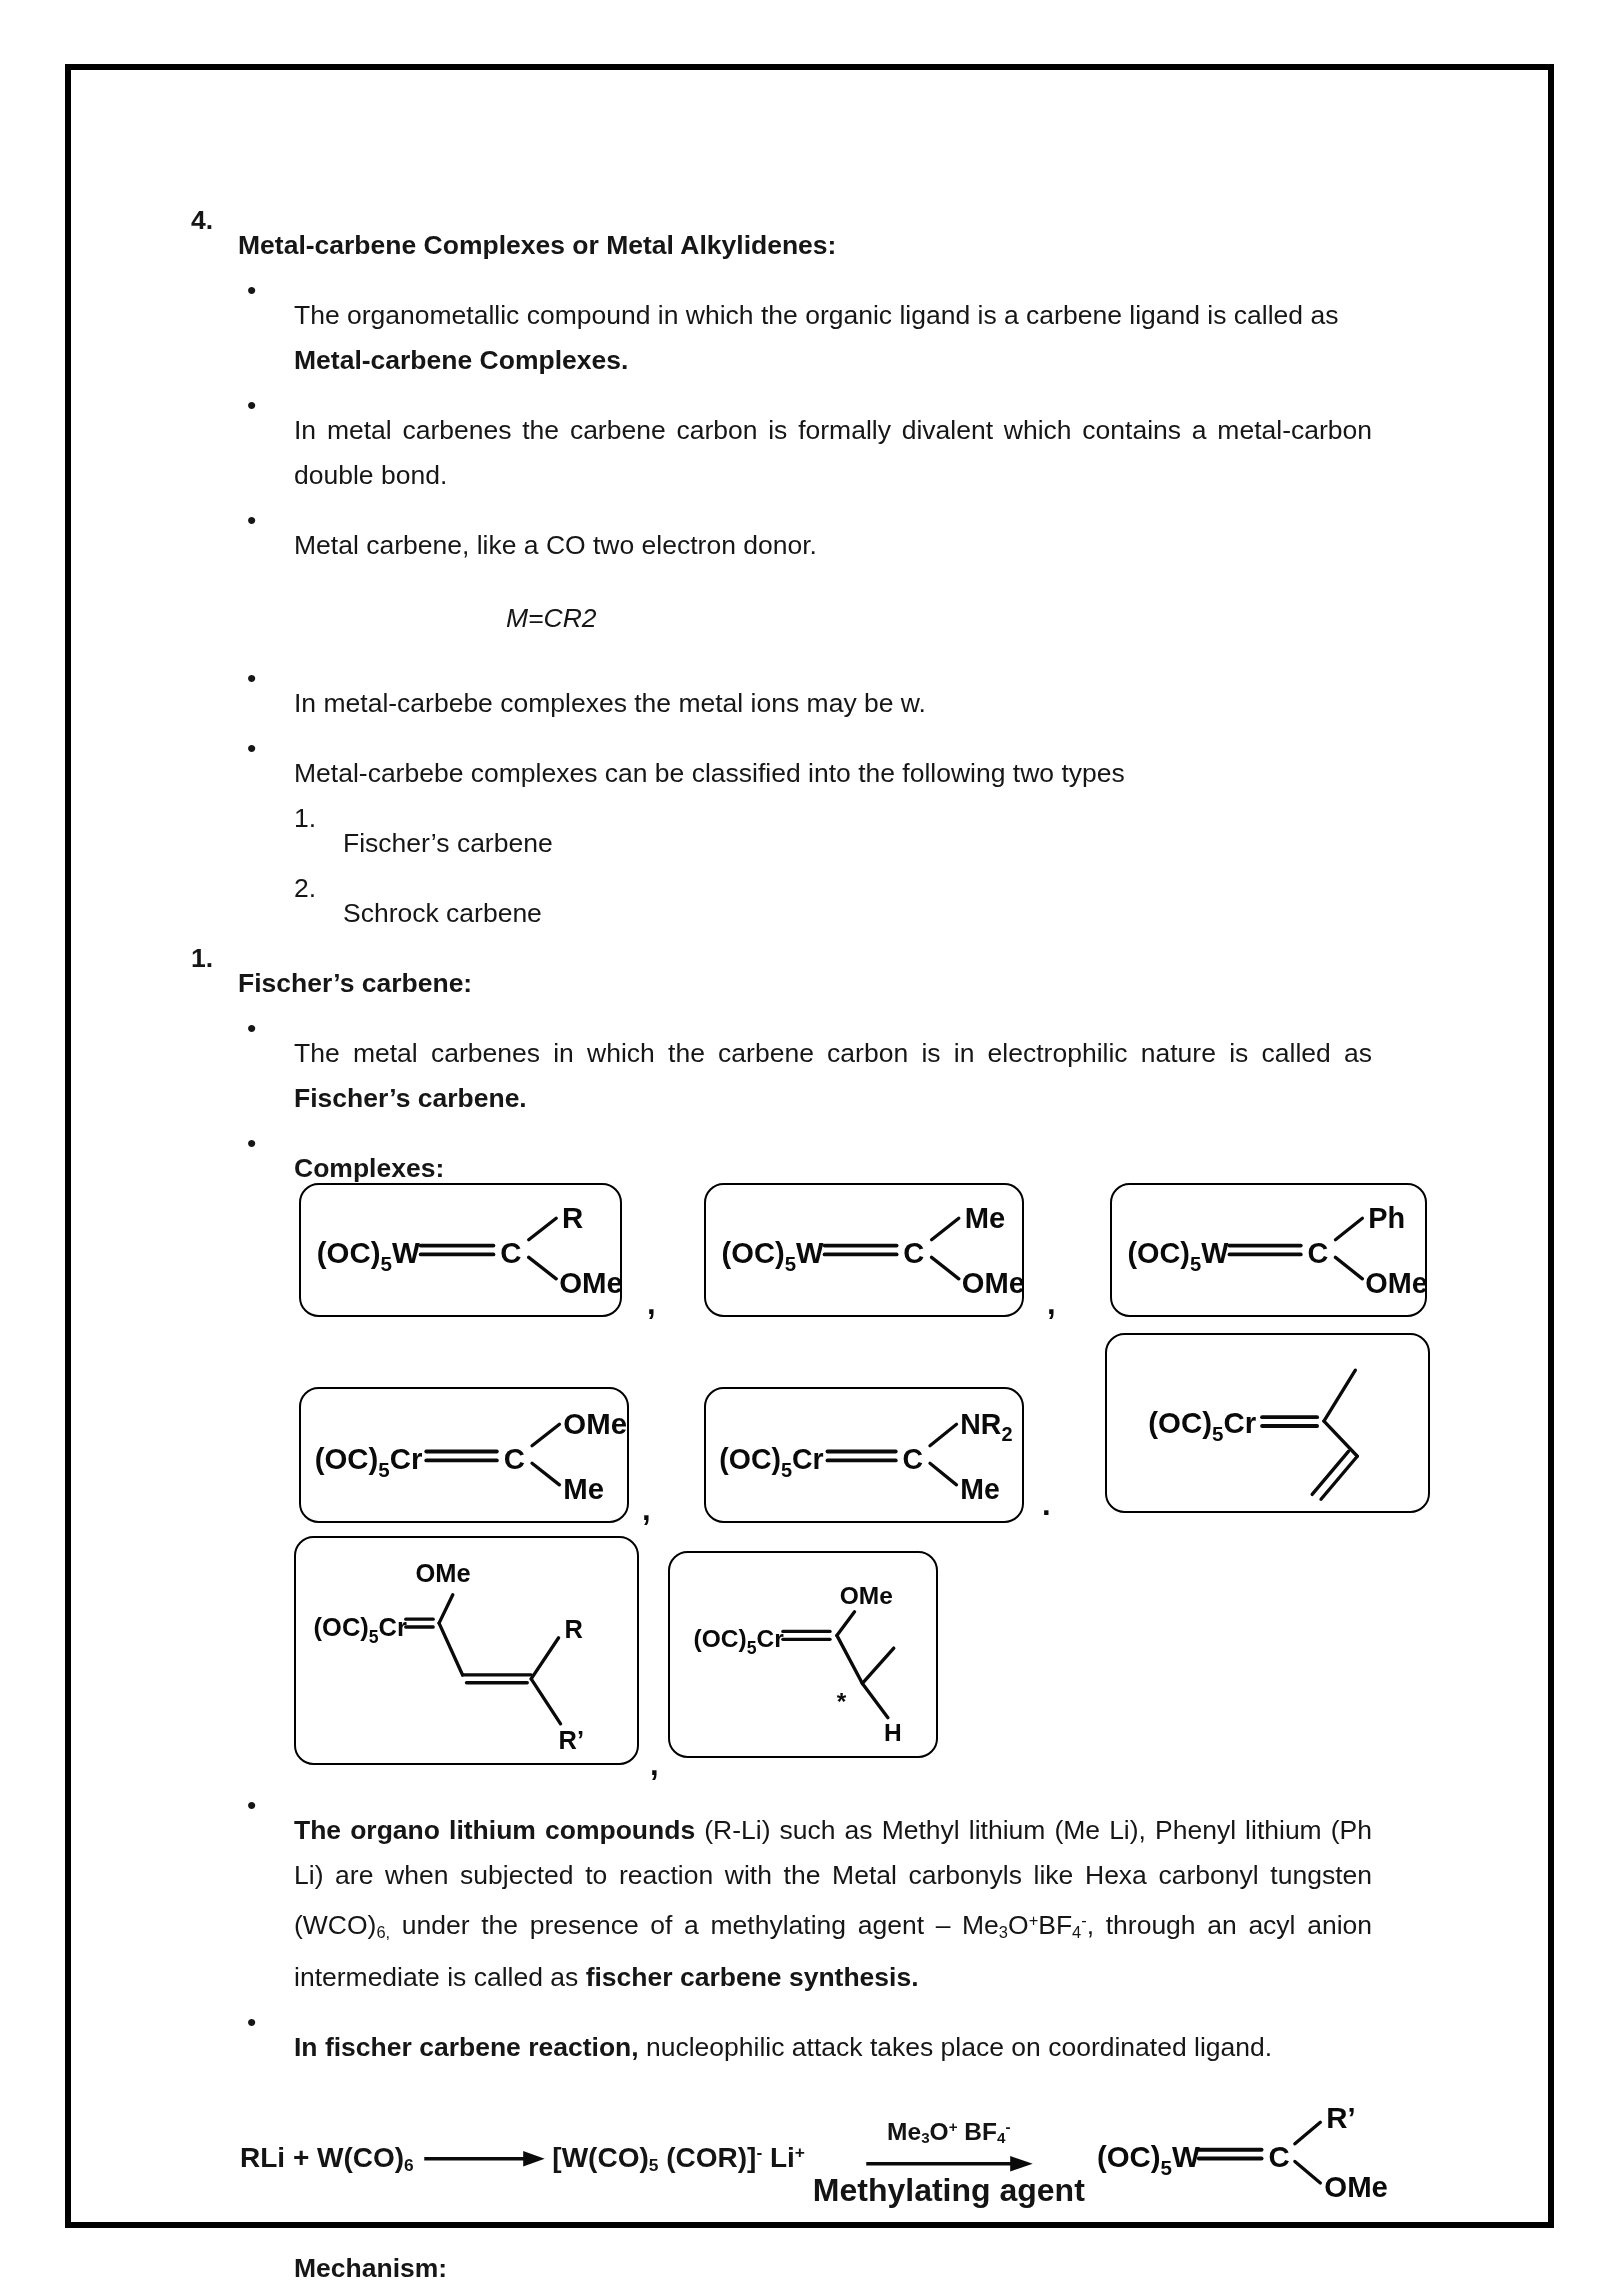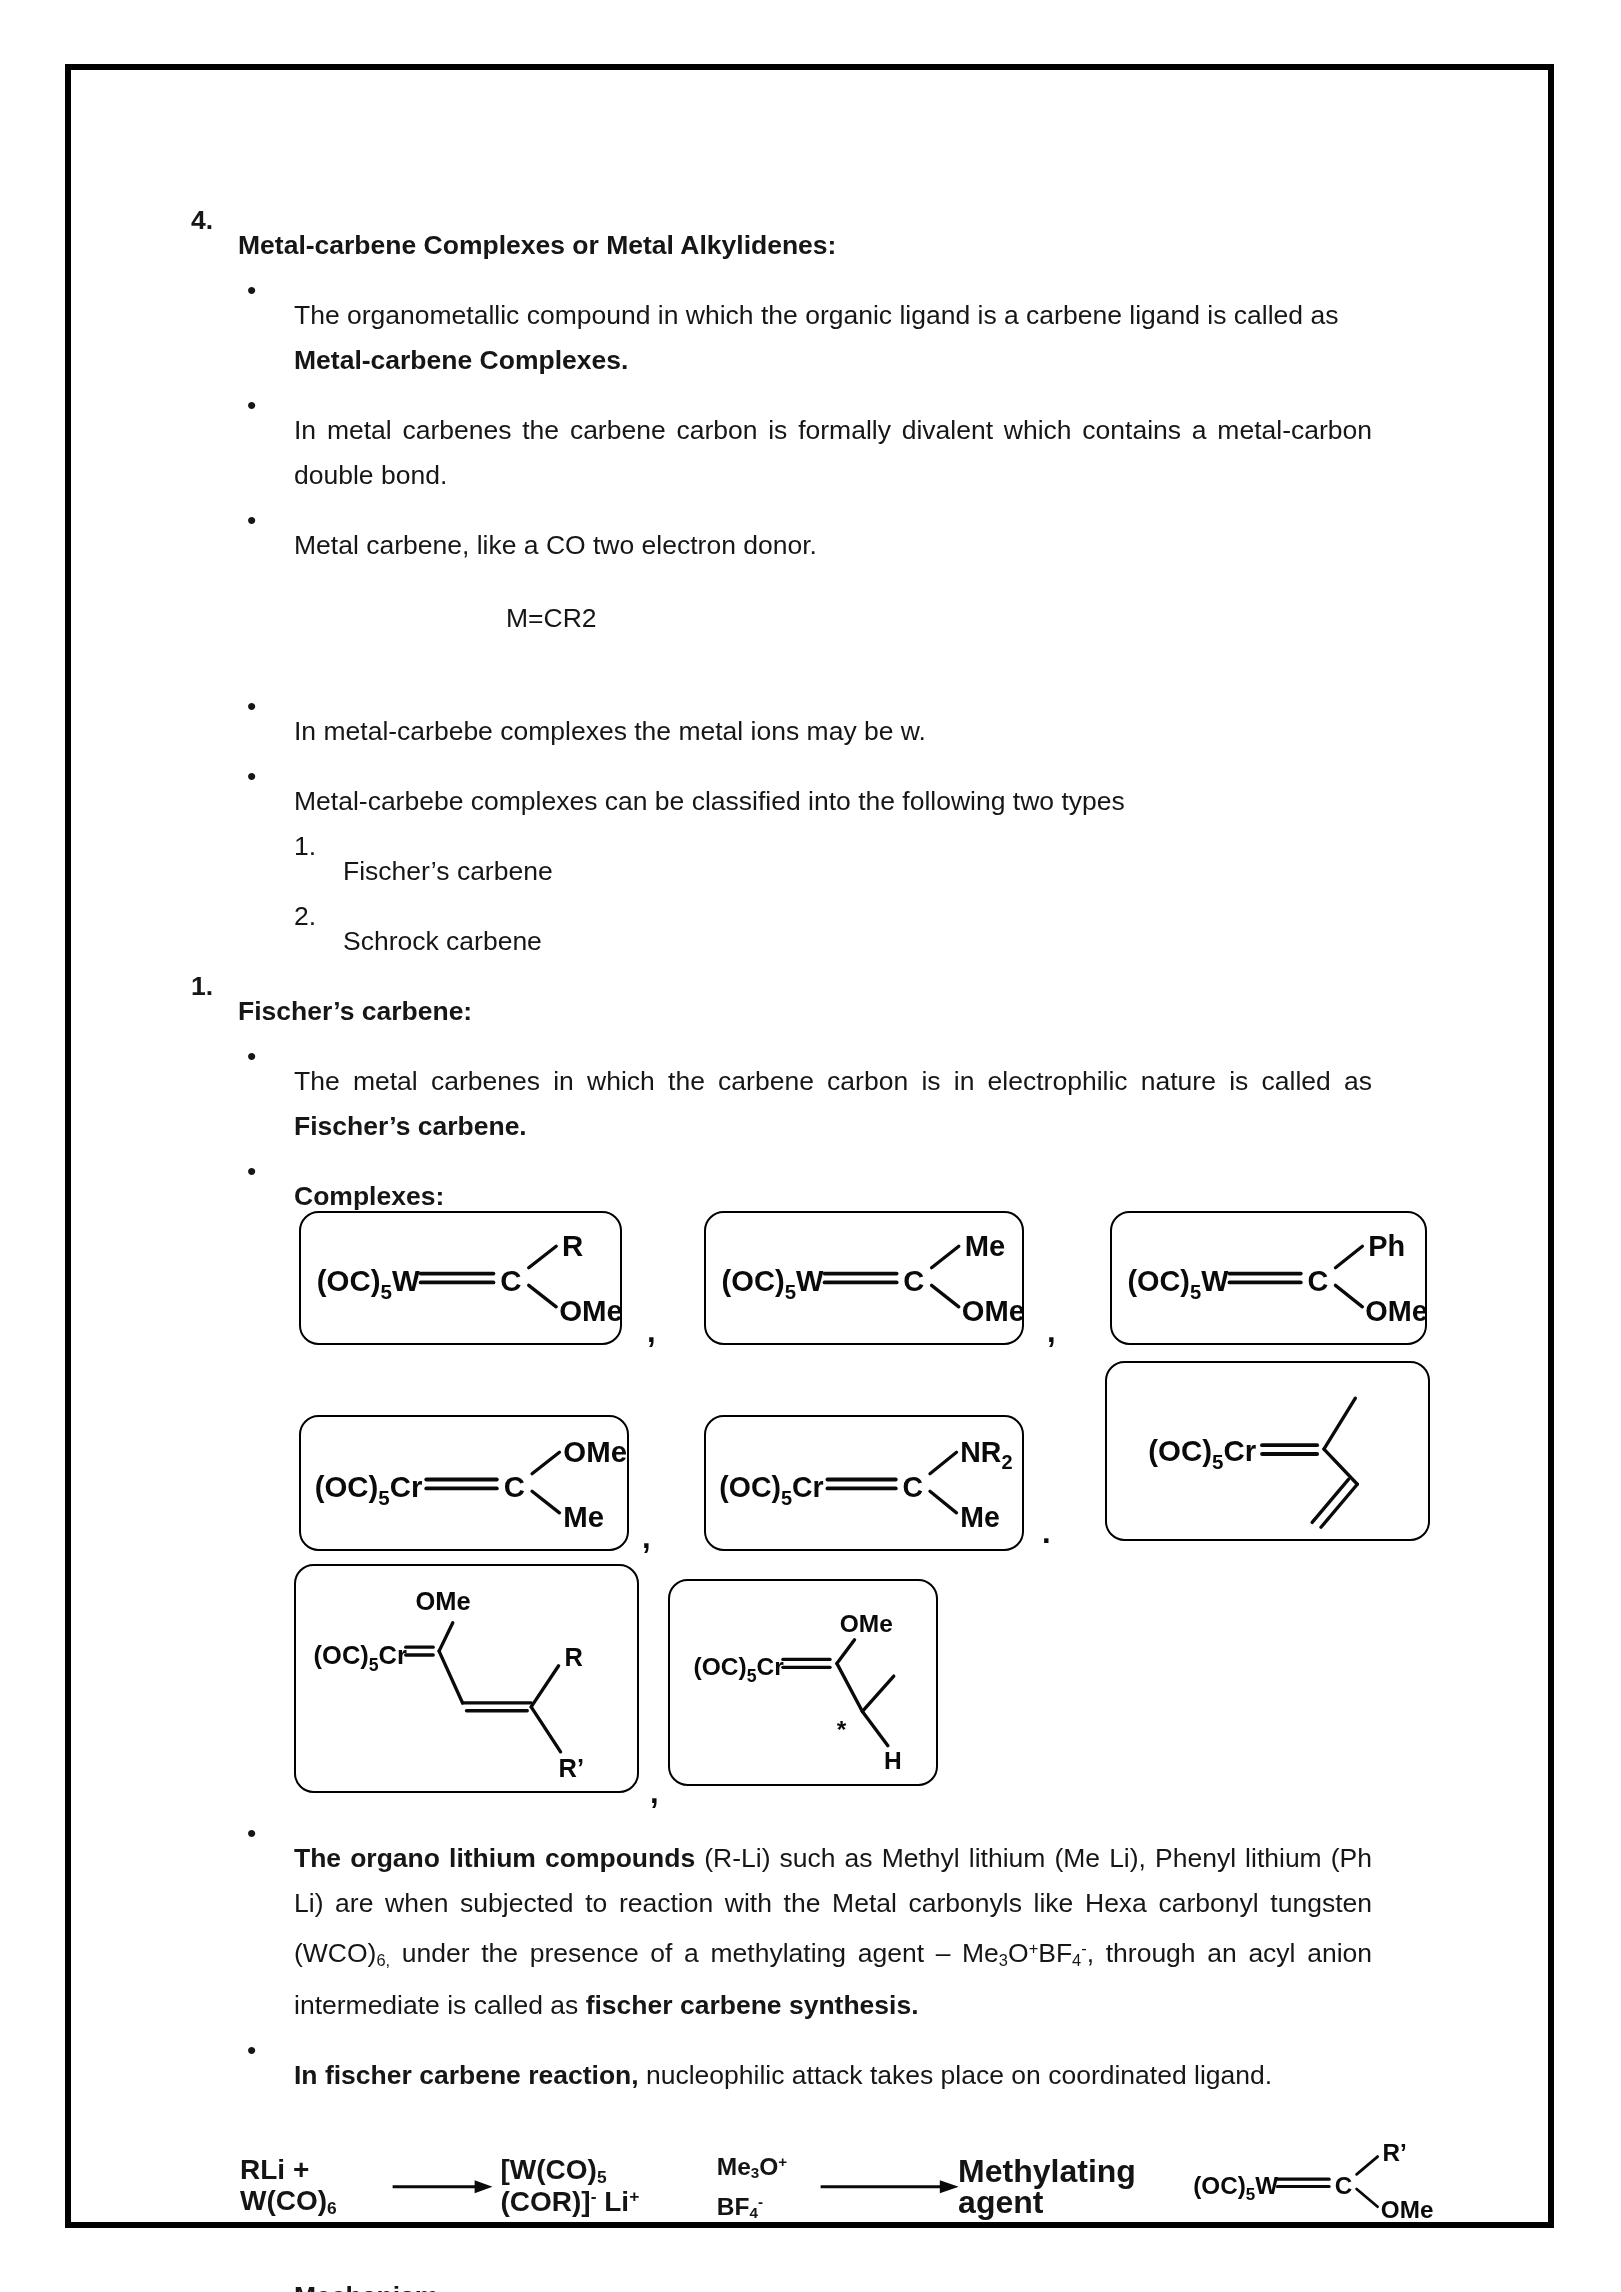--- a/index.html
+++ b/index.html
@@ -13,35 +13,35 @@
   .lvl2{margin-left:56px;}
   .lvl2 .marker{flex:0 0 47px;font-weight:normal;}
   .lvl3{margin-left:103px;}
   .lvl3 .marker{flex:0 0 49px;}
   .litext{width:1078px;margin-top:25px;}
   .wide{width:1195px;}
   .j{text-align:justify;}
   .b{font-weight:bold;}
   .sub{font-size:62%;vertical-align:-0.22em;}
   .sup{font-size:62%;vertical-align:0.5em;}
-  .formula{margin:28px 0 43px 315px;}
+  .formula{margin:28px 0 15px 315px;font-style:italic;}
   .figures{position:relative;height:578px;margin-top:-7.8px;}
   .chem-box{position:absolute;border:2.9px solid #000;border-radius:19.6px;background:#fff;}
   .chem-box svg{display:block;}
   .chem{font-family:"Liberation Sans",sans-serif;font-weight:bold;font-size:30px;fill:#0a0a0a;}
   .chem26{font-family:"Liberation Sans",sans-serif;font-weight:bold;font-size:26px;fill:#0a0a0a;}
   .chem25{font-family:"Liberation Sans",sans-serif;font-weight:bold;font-size:25px;fill:#0a0a0a;}
   .ssub{font-size:21px;}
   .ssub26{font-size:18px;}
   .bond{stroke:#0a0a0a;stroke-width:4;fill:none;stroke-linecap:round;}
   .bond3{stroke:#0a0a0a;stroke-width:3.4;fill:none;stroke-linecap:round;}
   .sep{position:absolute;font-weight:bold;font-size:31px;color:#0a0a0a;}
   .equation{display:flex;align-items:center;margin:15.7px 0 0 49px;gap:7.8px;
             font-weight:bold;font-size:28px;color:#141414;line-height:1.1;}
-  .arrow-col{display:flex;flex-direction:row;align-items:center;}
+  .arrow-col{display:flex;flex-direction:column;align-items:center;}
   .arrow-col .above{font-size:24.5px;line-height:29px;}
   .arrow-col .below{font-size:32px;line-height:31px;}
   .mech{margin-left:103px;margin-top:14px;font-weight:bold;}
 </style>
 </head>
 <body>
 
 <div class="page">
   <div class="frame"></div>
 

